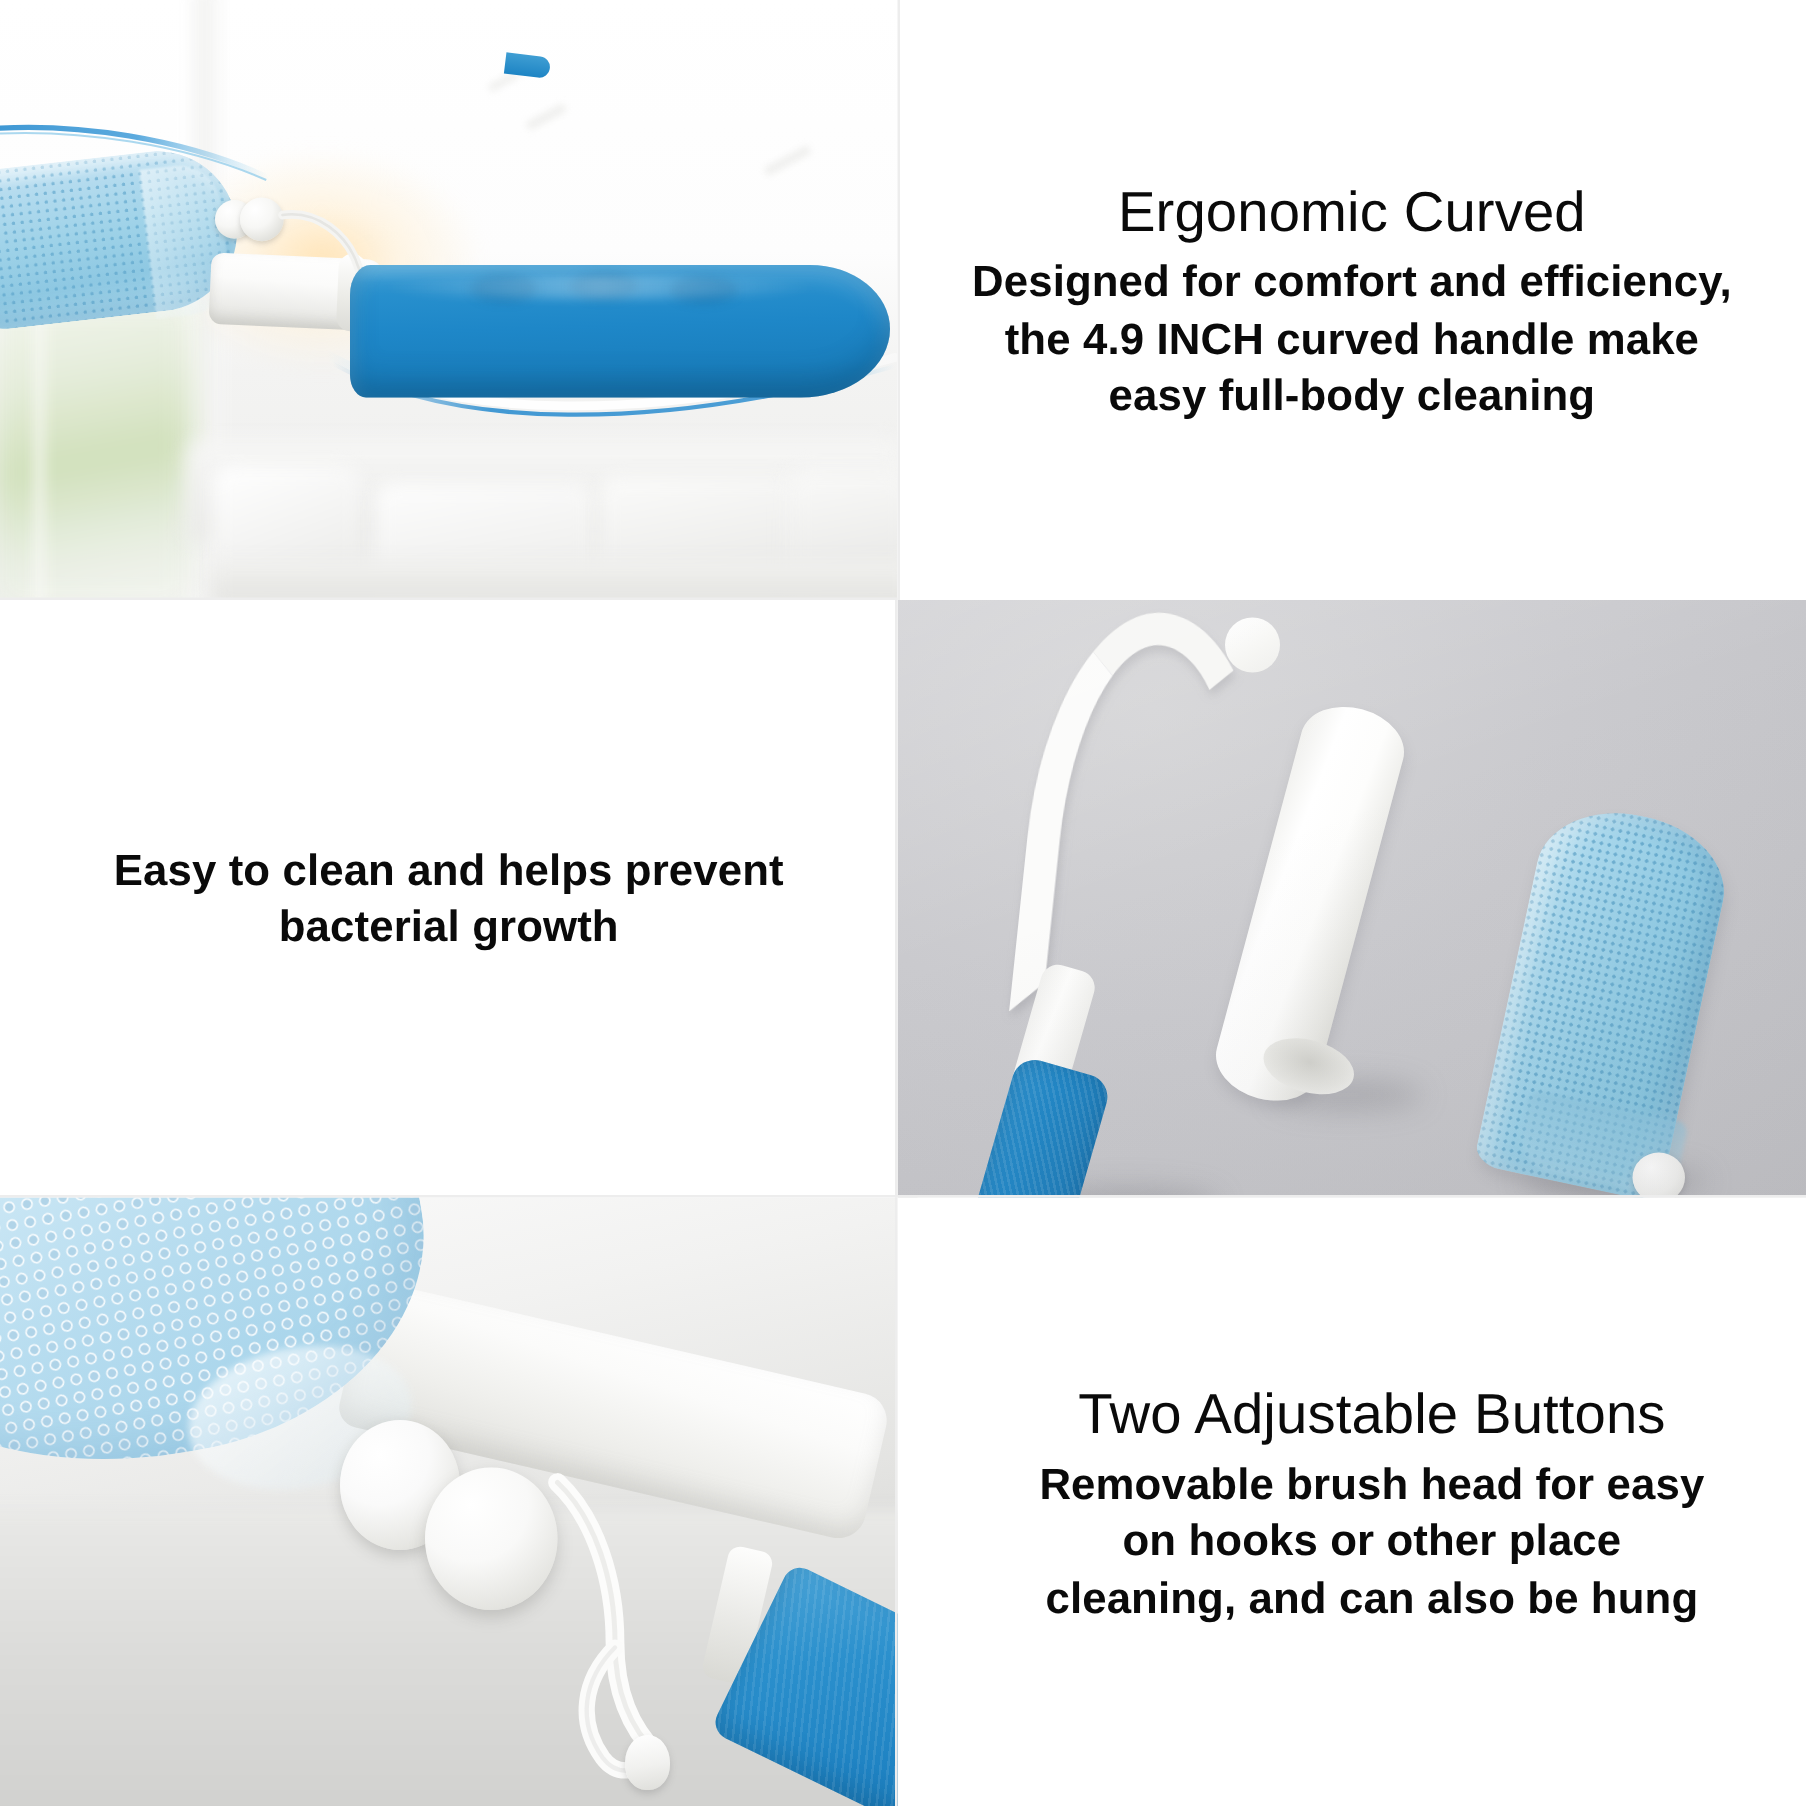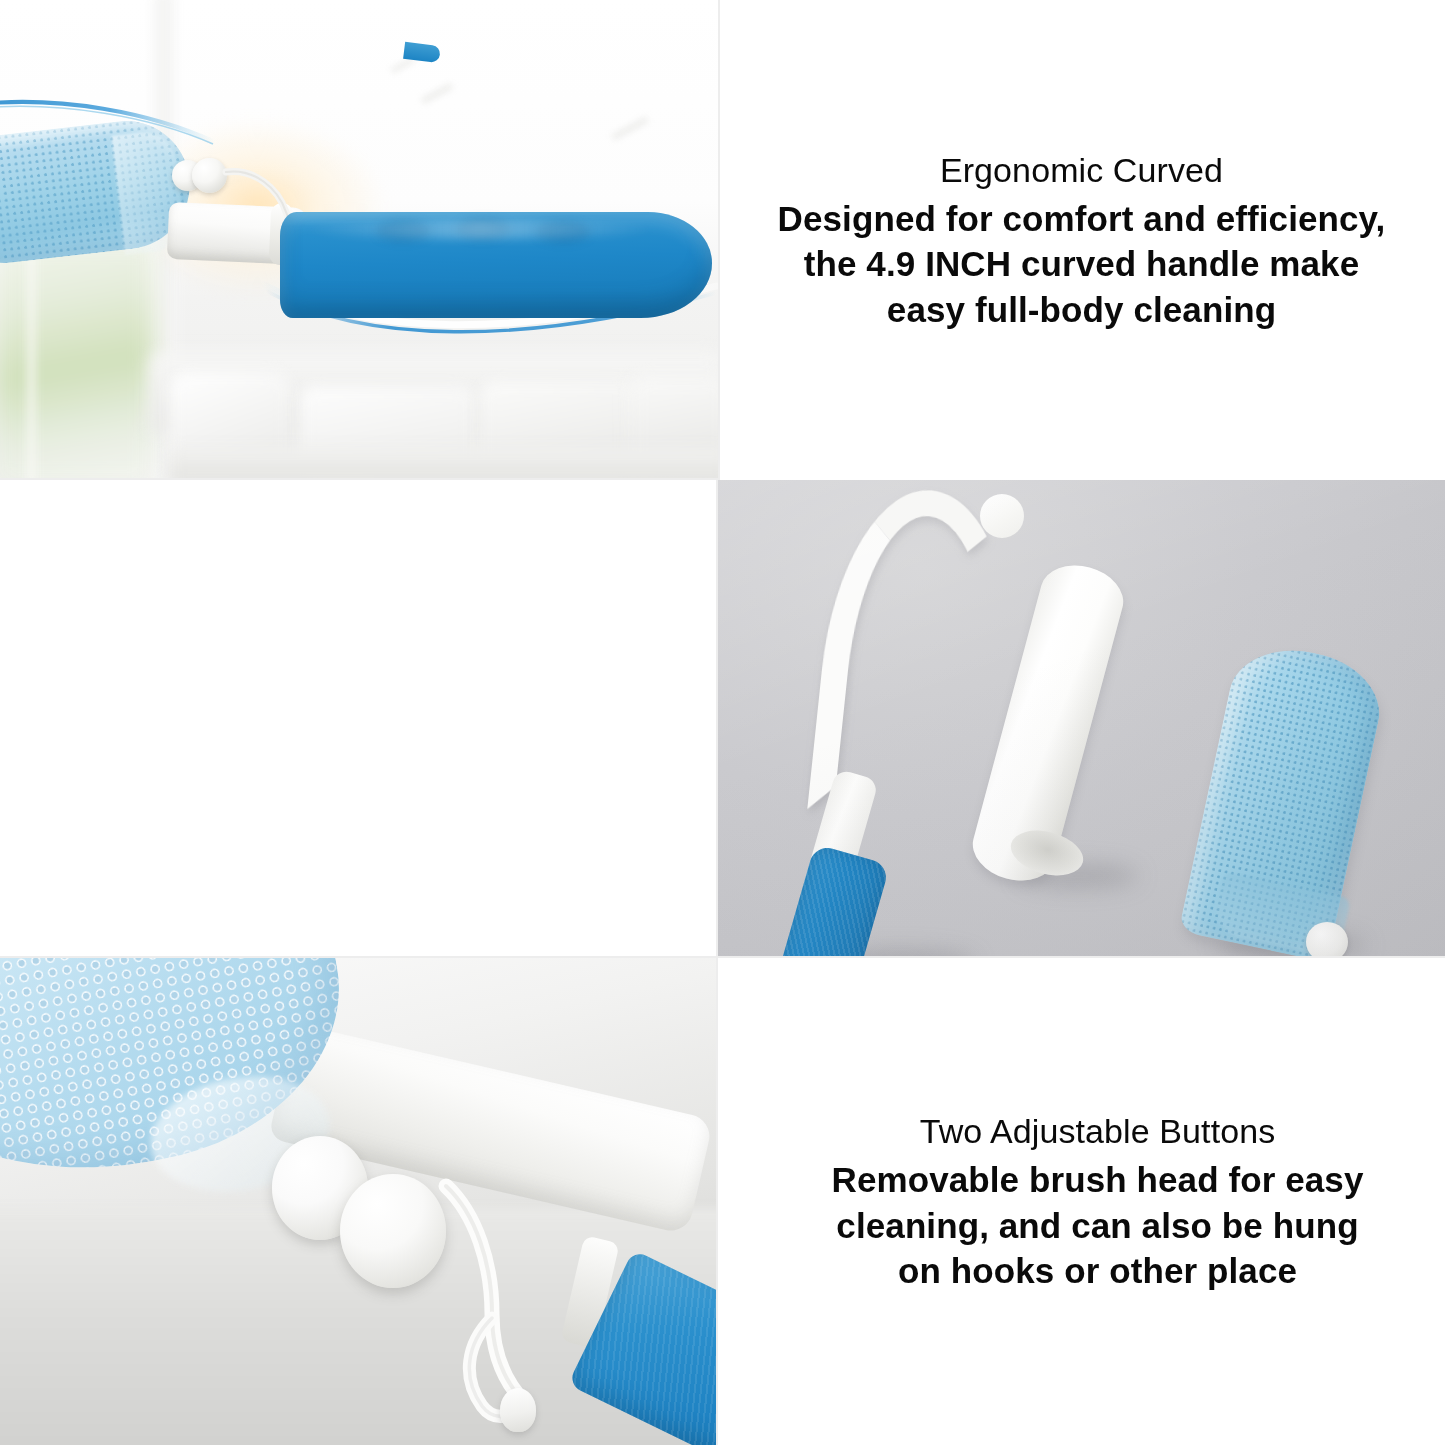--- a/index.html
+++ b/index.html
@@ -18,21 +18,21 @@
 
   
   .textpanel{
     position:absolute;
     display:flex;flex-direction:column;
     align-items:center;justify-content:center;
     text-align:center;color:#0a0a0a;background:#fff;
     padding:0 14px;box-sizing:border-box;
   }
   .headline{
-    font-size:34px;line-height:1.30;letter-spacing:.1px;
+    font-size:45px;line-height:1.30;letter-spacing:.1px;
     white-space:nowrap;margin:0 0 4px 0;font-weight:400;
   }
   .body-copy{
     font-size:35px;line-height:1.30;letter-spacing:.1px;
     margin:0;font-weight:700;
   }
   .body-copy .ln{display:block;}
 
   
   #p-hero{left:0;top:0;width:718px;height:480px;}
@@ -408,20 +408,24 @@
   <div class="textpanel" id="t-ergo">
     <h2 class="headline">Ergonomic Curved</h2>
     <p class="body-copy">
       <span class="ln">Designed for comfort and efficiency,</span>
       <span class="ln">the 4.9 INCH curved handle make</span>
       <span class="ln">easy full-body cleaning</span>
     </p>
   </div>
 
   <div class="textpanel" id="t-detach">
+    <p class="body-copy">
+      <span class="ln">Easy to clean and helps prevent</span>
+      <span class="ln">bacterial growth</span>
+    </p>
   </div>
 
   <div class="panel photo" id="p-parts">
     <div class="parts-bg"></div>
 
     <div class="part-shadow" style="left:108px;top:470px;width:150px;height:26px;"></div>
     <div class="part-shadow" style="left:300px;top:384px;width:120px;height:24px;"></div>
     <div class="part-shadow" style="left:498px;top:452px;width:150px;height:26px;"></div>
 
     <div class="ph-curve"></div>
@@ -463,22 +467,22 @@
       <path d="M 112 150 C 86 176, 82 210, 102 238 C 114 254, 132 250, 142 236" stroke="#fbfbfa" stroke-width="13" fill="none" stroke-linecap="round"></path>
       <path d="M 112 150 C 86 176, 82 210, 102 238 C 114 254, 132 250, 142 236" stroke="#dadad6" stroke-width="3.5" fill="none" stroke-linecap="round" opacity=".4"></path>
     </svg>
     <div class="macro-knot"></div>
   </div>
 
   <div class="textpanel" id="t-buttons">
     <h2 class="headline">Two Adjustable Buttons</h2>
     <p class="body-copy">
       <span class="ln">Removable brush head for easy</span>
+      <span class="ln">on hooks or other place</span>
       <span class="ln">cleaning, and can also be hung</span>
-      <span class="ln">on hooks or other place</span>
     </p>
   </div>
 
   <div class="sep" style="left:718px;top:0;width:2px;height:480px;"></div>
   <div class="sep" style="left:0;top:478px;width:718px;height:2px;"></div>
   <div class="sep" style="left:716px;top:480px;width:2px;height:478px;"></div>
   <div class="sep" style="left:718px;top:956px;width:727px;height:2px;"></div>
   <div class="sep" style="left:0;top:956px;width:718px;height:2px;"></div>
   <div class="sep" style="left:716px;top:958px;width:2px;height:487px;"></div>
 

